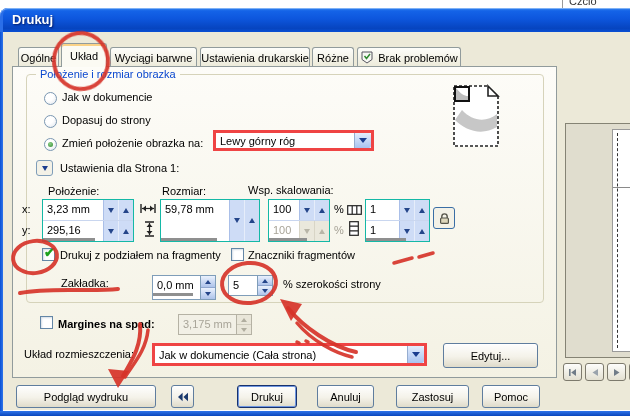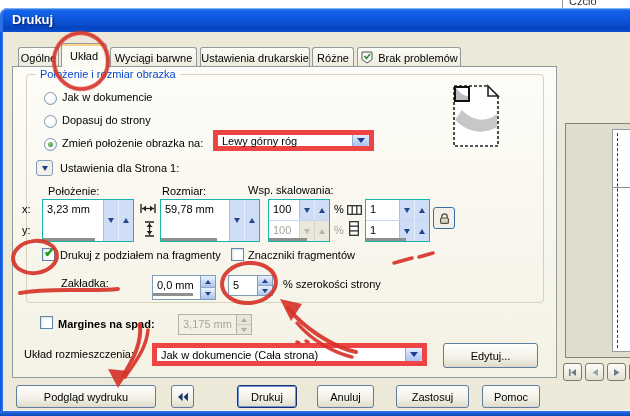--- a/index.html
+++ b/index.html
@@ -43,21 +43,21 @@
     background:radial-gradient(circle at 35% 30%, #fff 40%, #dfe5ec); z-index:3; }
   .radio.sel::after { content:""; position:absolute; left:3px; top:3px; width:5px; height:5px;
     border-radius:50%; background:radial-gradient(circle at 40% 35%, #8fd08a, #2f8a2f); }
 
   
   .cb { position:absolute; width:13px; height:13px; border:1px solid #6386a6; background:#fff;
     box-shadow:inset 1px 1px 2px #d5dde6; z-index:3; }
   .cb .mark { position:absolute; left:1px; top:-4px; color:#1da11d; font-size:13px; font-weight:bold; }
 
   
-  .combo { position:absolute; border:5px solid #ef4444; background:#fff; display:flex; align-items:center; z-index:3; }
+  .combo { position:absolute; border:3px solid #ef4444; background:#fff; display:flex; align-items:center; z-index:3; }
   .combo .cval { flex:1; padding:0 4px; white-space:nowrap; overflow:hidden; }
   .combo .carr { width:17px; align-self:stretch; border-left:1px solid #96add0; border-radius:0 2px 2px 0;
     background:linear-gradient(180deg,#e3edfd,#a9c3f0); display:flex; align-items:center; justify-content:center; }
   .tri-d { width:0; height:0; border-left:4px solid transparent; border-right:4px solid transparent; border-top:5px solid #1b3d8f; }
 
   
   .numbox { position:absolute; border:1px solid #14b8a6; background:#fff; display:flex; flex-direction:column; z-index:3; }
   .nrow { flex:1; display:flex; border-bottom:1px solid #c9d6ef; overflow:hidden; }
   .nrow:last-child { border-bottom:none; }
   .nv { flex:1; padding:3px 1px 0 4px; white-space:nowrap; overflow:hidden; background:#fff; }
@@ -187,20 +187,29 @@
   <div class="lbl" style="left:48px;top:185px;">Położenie:</div>
   <div class="lbl" style="left:162px;top:185px;">Rozmiar:</div>
   <div class="lbl" style="left:248px;top:184px;">Wsp. skalowania:</div>
 
   <div class="lbl" style="left:22px;top:203px;">x:</div>
   <div class="lbl" style="left:22px;top:224px;">y:</div>
 
   <div class="numbox" style="left:42px;top:199px;width:92px;height:43px;">
     <div class="nrow">
       <span class="nv">3,23 mm</span>
+      <span class="sb">
+          <span class="td"></span>
+        </span>
+      <span class="sb up">
+          <span class="tu"></span>
+        </span>
+    </div>
+    <div class="nrow">
+      <span class="nv">295,16</span>
       <span class="sb">
           <span class="td"></span>
         </span>
       <span class="sb up">
           <span class="tu"></span>
         </span>
     </div>
   </div>
   <div class="minibar" style="left:43px;top:238px;width:52px;"></div>
 

